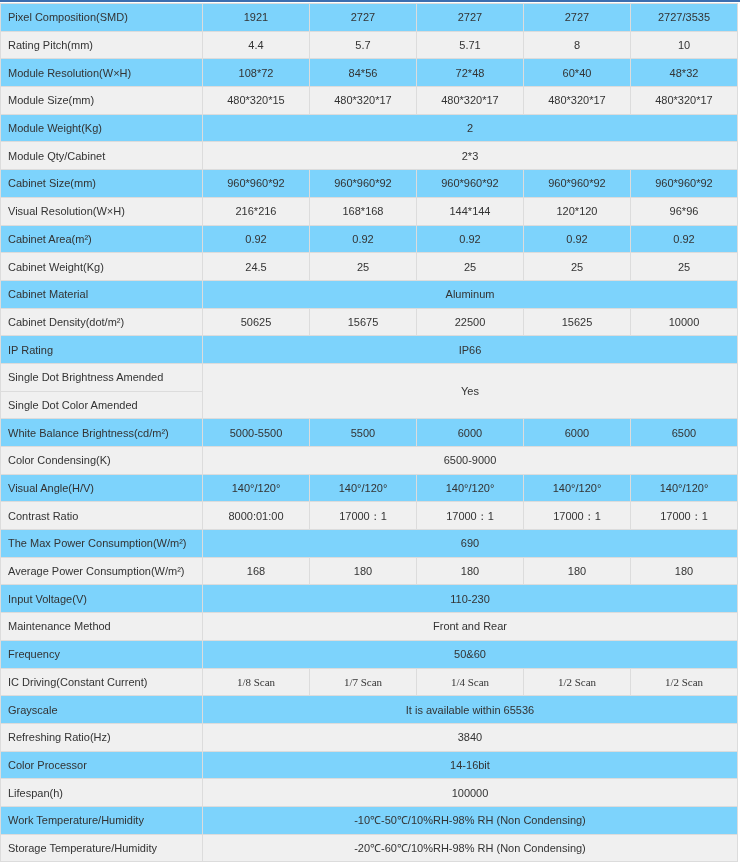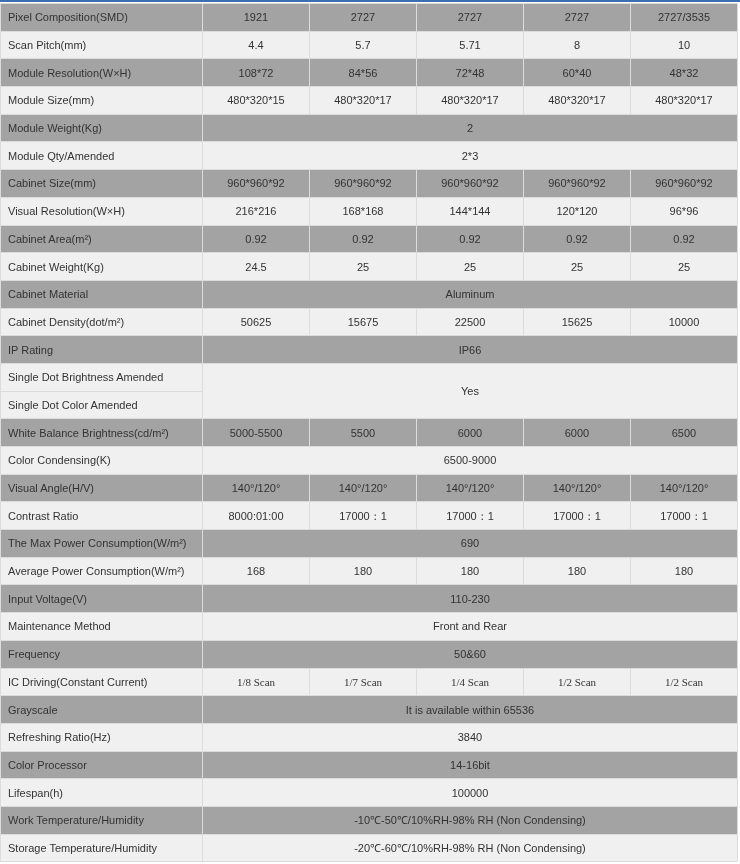--- a/index.html
+++ b/index.html
@@ -3,21 +3,21 @@
 <meta charset="utf-8">
 <style>
   html, body { margin:0; padding:0; background:#ffffff; }
   body { width:740px; height:864px; overflow:hidden; position:relative; font-family:"Liberation Sans", sans-serif; }
   .topbar { position:absolute; left:0; top:0; width:740px; height:2px; background:#3b6eb0; }
   table.spec { position:absolute; left:0; top:3px; width:738px; border-collapse:collapse; table-layout:fixed; }
   table.spec td { height:26.7px; border:1px solid #dcdcdc; font-size:11px; color:#333333; padding:0; line-height:12px; }
   td.label { text-align:left; padding-left:7px !important; }
   td.val { text-align:center; }
   tr.gray td { background:#f0f0f0; }
-  tr.white td { background:#a3a3a3; }
+  tr.white td { background:#7dd3fc; }
   .serif { font-family:"Liberation Serif", serif; font-size:12px;margin-left:36px; }
   col.c0 { width:202px; }
   col.cv { width:107px; }
 </style>
 </head>
 <body>
 
 <div class="topbar"></div>
 
 <table class="spec">
@@ -32,21 +32,21 @@
   <tbody>
     <tr class="white">
       <td class="label">Pixel Composition(SMD)</td>
       <td class="val">1921</td>
       <td class="val">2727</td>
       <td class="val">2727</td>
       <td class="val">2727</td>
       <td class="val">2727/3535</td>
     </tr>
     <tr class="gray">
-      <td class="label">Scan Pitch(mm)</td>
+      <td class="label">Rating Pitch(mm)</td>
       <td class="val">4.4</td>
       <td class="val">5.7</td>
       <td class="val">5.71</td>
       <td class="val">8</td>
       <td class="val">10</td>
     </tr>
     <tr class="white">
       <td class="label">Module Resolution(W×H)</td>
       <td class="val">108*72</td>
       <td class="val">84*56</td>
@@ -60,21 +60,21 @@
       <td class="val">480*320*17</td>
       <td class="val">480*320*17</td>
       <td class="val">480*320*17</td>
       <td class="val">480*320*17</td>
     </tr>
     <tr class="white">
       <td class="label">Module Weight(Kg)</td>
       <td class="val" colspan="5">2</td>
     </tr>
     <tr class="gray">
-      <td class="label">Module Qty/Amended</td>
+      <td class="label">Module Qty/Cabinet</td>
       <td class="val" colspan="5">2*3</td>
     </tr>
     <tr class="white">
       <td class="label">Cabinet Size(mm)</td>
       <td class="val">960*960*92</td>
       <td class="val">960*960*92</td>
       <td class="val">960*960*92</td>
       <td class="val">960*960*92</td>
       <td class="val">960*960*92</td>
     </tr>

